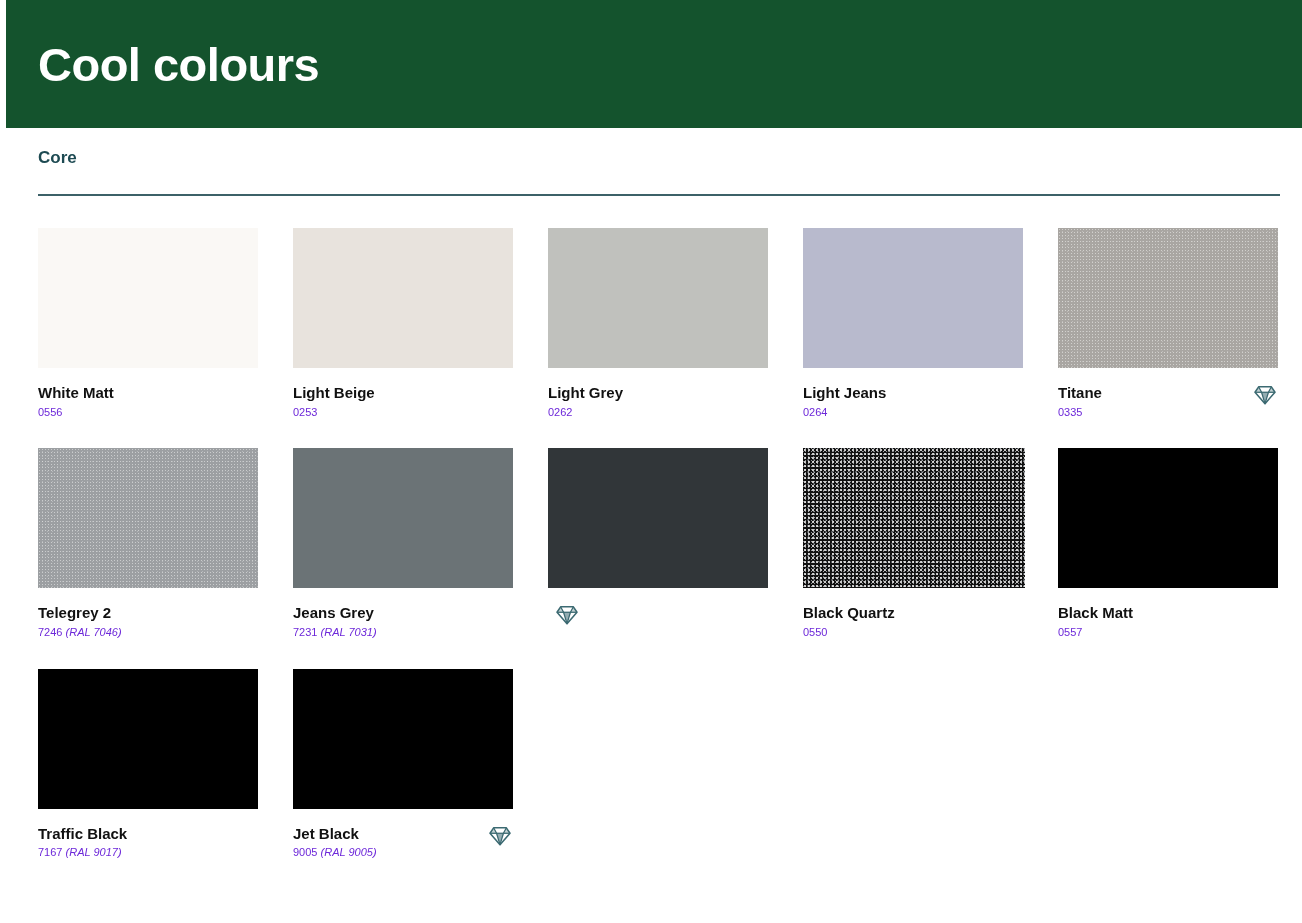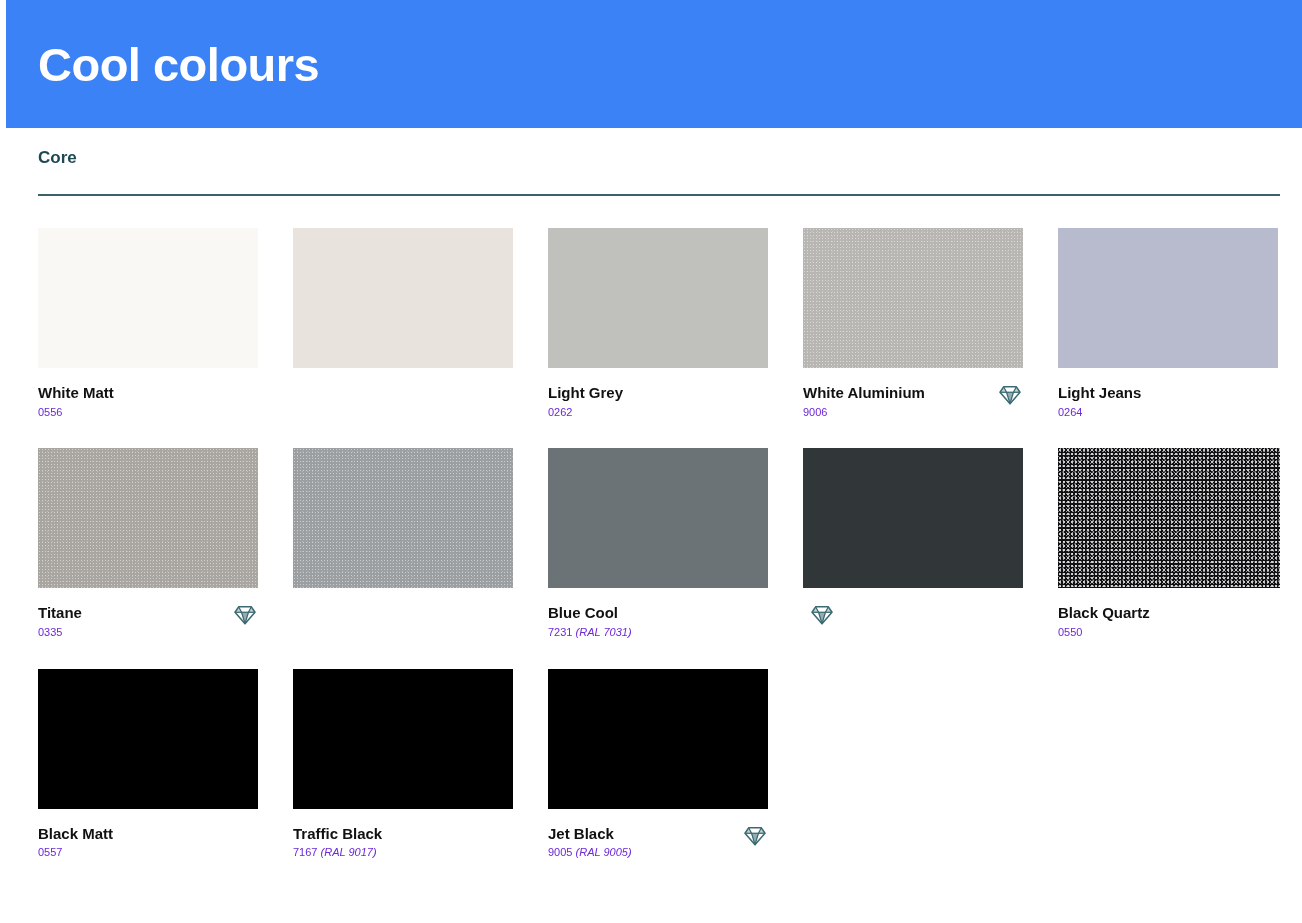--- a/index.html
+++ b/index.html
@@ -15,21 +15,21 @@
     overflow: hidden;
   }
 
   
   .header-bar {
     position: absolute;
     left: 6px;
     top: 0;
     width: 1296px;
     height: 128px;
-    background: #3b82f6;
+    background: #14532d;
     display: flex;
     align-items: center;
   }
   .header-title {
     color: #ffffff;
     font-size: 47px;
     font-weight: bold;
     letter-spacing: -0.5px;
     margin-left: 32px;
     line-height: 1;
@@ -165,20 +165,36 @@
   <path d="M1 8 H23" fill="none" stroke="#3c6a72" stroke-width="1.4"></path>
   <path d="M8.2 8 L12 20.5 L15.8 8 Z" fill="#3c6a72" opacity="0.55"></path>
   <path d="M1 8 L8.2 8 L5 2 Z" fill="#3c6a72" opacity="0.3"></path>
   <path d="M23 8 L15.8 8 L19 2 Z" fill="#3c6a72" opacity="0.3"></path>
 </svg>
         </div>
       </div>
     </div>
     <div class="swatch-card">
       <div class="swatch-chip " style="background-color: rgb(232, 227, 221);"></div>
+      <div class="swatch-meta">
+        <div class="swatch-text">
+          <div class="swatch-name">Light Beige</div>
+          <div class="swatch-code"><span>0253</span></div>
+        </div>
+        <div class="gem-slot empty">
+<svg width="22" height="20" viewBox="0 0 24 22" aria-hidden="true">
+  <path d="M5 2 H19 L23 8 L12 20.5 L1 8 Z" fill="none" stroke="#3c6a72" stroke-width="1.7" stroke-linejoin="round"></path>
+  <path d="M5 2 L8.2 8 L12 20.5 L15.8 8 L19 2" fill="none" stroke="#3c6a72" stroke-width="1.4" stroke-linejoin="round"></path>
+  <path d="M1 8 H23" fill="none" stroke="#3c6a72" stroke-width="1.4"></path>
+  <path d="M8.2 8 L12 20.5 L15.8 8 Z" fill="#3c6a72" opacity="0.55"></path>
+  <path d="M1 8 L8.2 8 L5 2 Z" fill="#3c6a72" opacity="0.3"></path>
+  <path d="M23 8 L15.8 8 L19 2 Z" fill="#3c6a72" opacity="0.3"></path>
+</svg>
+        </div>
+      </div>
     </div>
     <div class="swatch-card">
       <div class="swatch-chip " style="background-color: rgb(192, 193, 189);"></div>
       <div class="swatch-meta">
         <div class="swatch-text">
           <div class="swatch-name">Light Grey</div>
           <div class="swatch-code"><span>0262</span></div>
         </div>
         <div class="gem-slot empty">
 <svg width="22" height="20" viewBox="0 0 24 22" aria-hidden="true">
@@ -186,39 +202,20 @@
   <path d="M5 2 L8.2 8 L12 20.5 L15.8 8 L19 2" fill="none" stroke="#3c6a72" stroke-width="1.4" stroke-linejoin="round"></path>
   <path d="M1 8 H23" fill="none" stroke="#3c6a72" stroke-width="1.4"></path>
   <path d="M8.2 8 L12 20.5 L15.8 8 Z" fill="#3c6a72" opacity="0.55"></path>
   <path d="M1 8 L8.2 8 L5 2 Z" fill="#3c6a72" opacity="0.3"></path>
   <path d="M23 8 L15.8 8 L19 2 Z" fill="#3c6a72" opacity="0.3"></path>
 </svg>
         </div>
       </div>
     </div>
     <div class="swatch-card">
-      <div class="swatch-chip tex-metal" style="background-color: rgb(183, 182, 178);"></div>
-      <div class="swatch-meta">
-        <div class="swatch-text">
-          <div class="swatch-name">White Aluminium</div>
-          <div class="swatch-code"><span>9006</span></div>
-        </div>
-        <div class="gem-slot">
-<svg width="22" height="20" viewBox="0 0 24 22" aria-hidden="true">
-  <path d="M5 2 H19 L23 8 L12 20.5 L1 8 Z" fill="none" stroke="#3c6a72" stroke-width="1.7" stroke-linejoin="round"></path>
-  <path d="M5 2 L8.2 8 L12 20.5 L15.8 8 L19 2" fill="none" stroke="#3c6a72" stroke-width="1.4" stroke-linejoin="round"></path>
-  <path d="M1 8 H23" fill="none" stroke="#3c6a72" stroke-width="1.4"></path>
-  <path d="M8.2 8 L12 20.5 L15.8 8 Z" fill="#3c6a72" opacity="0.55"></path>
-  <path d="M1 8 L8.2 8 L5 2 Z" fill="#3c6a72" opacity="0.3"></path>
-  <path d="M23 8 L15.8 8 L19 2 Z" fill="#3c6a72" opacity="0.3"></path>
-</svg>
-        </div>
-      </div>
-    </div>
-    <div class="swatch-card">
       <div class="swatch-chip " style="background-color: rgb(184, 186, 205);"></div>
       <div class="swatch-meta">
         <div class="swatch-text">
           <div class="swatch-name">Light Jeans</div>
           <div class="swatch-code"><span>0264</span></div>
         </div>
         <div class="gem-slot empty">
 <svg width="22" height="20" viewBox="0 0 24 22" aria-hidden="true">
   <path d="M5 2 H19 L23 8 L12 20.5 L1 8 Z" fill="none" stroke="#3c6a72" stroke-width="1.7" stroke-linejoin="round"></path>
   <path d="M5 2 L8.2 8 L12 20.5 L15.8 8 L19 2" fill="none" stroke="#3c6a72" stroke-width="1.4" stroke-linejoin="round"></path>
@@ -244,26 +241,42 @@
   <path d="M1 8 H23" fill="none" stroke="#3c6a72" stroke-width="1.4"></path>
   <path d="M8.2 8 L12 20.5 L15.8 8 Z" fill="#3c6a72" opacity="0.55"></path>
   <path d="M1 8 L8.2 8 L5 2 Z" fill="#3c6a72" opacity="0.3"></path>
   <path d="M23 8 L15.8 8 L19 2 Z" fill="#3c6a72" opacity="0.3"></path>
 </svg>
         </div>
       </div>
     </div>
     <div class="swatch-card">
       <div class="swatch-chip tex-metal" style="background-color: rgb(156, 159, 162);"></div>
+      <div class="swatch-meta">
+        <div class="swatch-text">
+          <div class="swatch-name">Telegrey 2</div>
+          <div class="swatch-code"><span>7246</span> <span class="ral">(RAL 7046)</span></div>
+        </div>
+        <div class="gem-slot empty">
+<svg width="22" height="20" viewBox="0 0 24 22" aria-hidden="true">
+  <path d="M5 2 H19 L23 8 L12 20.5 L1 8 Z" fill="none" stroke="#3c6a72" stroke-width="1.7" stroke-linejoin="round"></path>
+  <path d="M5 2 L8.2 8 L12 20.5 L15.8 8 L19 2" fill="none" stroke="#3c6a72" stroke-width="1.4" stroke-linejoin="round"></path>
+  <path d="M1 8 H23" fill="none" stroke="#3c6a72" stroke-width="1.4"></path>
+  <path d="M8.2 8 L12 20.5 L15.8 8 Z" fill="#3c6a72" opacity="0.55"></path>
+  <path d="M1 8 L8.2 8 L5 2 Z" fill="#3c6a72" opacity="0.3"></path>
+  <path d="M23 8 L15.8 8 L19 2 Z" fill="#3c6a72" opacity="0.3"></path>
+</svg>
+        </div>
+      </div>
     </div>
     <div class="swatch-card">
       <div class="swatch-chip " style="background-color: rgb(107, 115, 118);"></div>
       <div class="swatch-meta">
         <div class="swatch-text">
-          <div class="swatch-name">Blue Cool</div>
+          <div class="swatch-name">Jeans Grey</div>
           <div class="swatch-code"><span>7231</span> <span class="ral">(RAL 7031)</span></div>
         </div>
         <div class="gem-slot empty">
 <svg width="22" height="20" viewBox="0 0 24 22" aria-hidden="true">
   <path d="M5 2 H19 L23 8 L12 20.5 L1 8 Z" fill="none" stroke="#3c6a72" stroke-width="1.7" stroke-linejoin="round"></path>
   <path d="M5 2 L8.2 8 L12 20.5 L15.8 8 L19 2" fill="none" stroke="#3c6a72" stroke-width="1.4" stroke-linejoin="round"></path>
   <path d="M1 8 H23" fill="none" stroke="#3c6a72" stroke-width="1.4"></path>
   <path d="M8.2 8 L12 20.5 L15.8 8 Z" fill="#3c6a72" opacity="0.55"></path>
   <path d="M1 8 L8.2 8 L5 2 Z" fill="#3c6a72" opacity="0.3"></path>
   <path d="M23 8 L15.8 8 L19 2 Z" fill="#3c6a72" opacity="0.3"></path>

